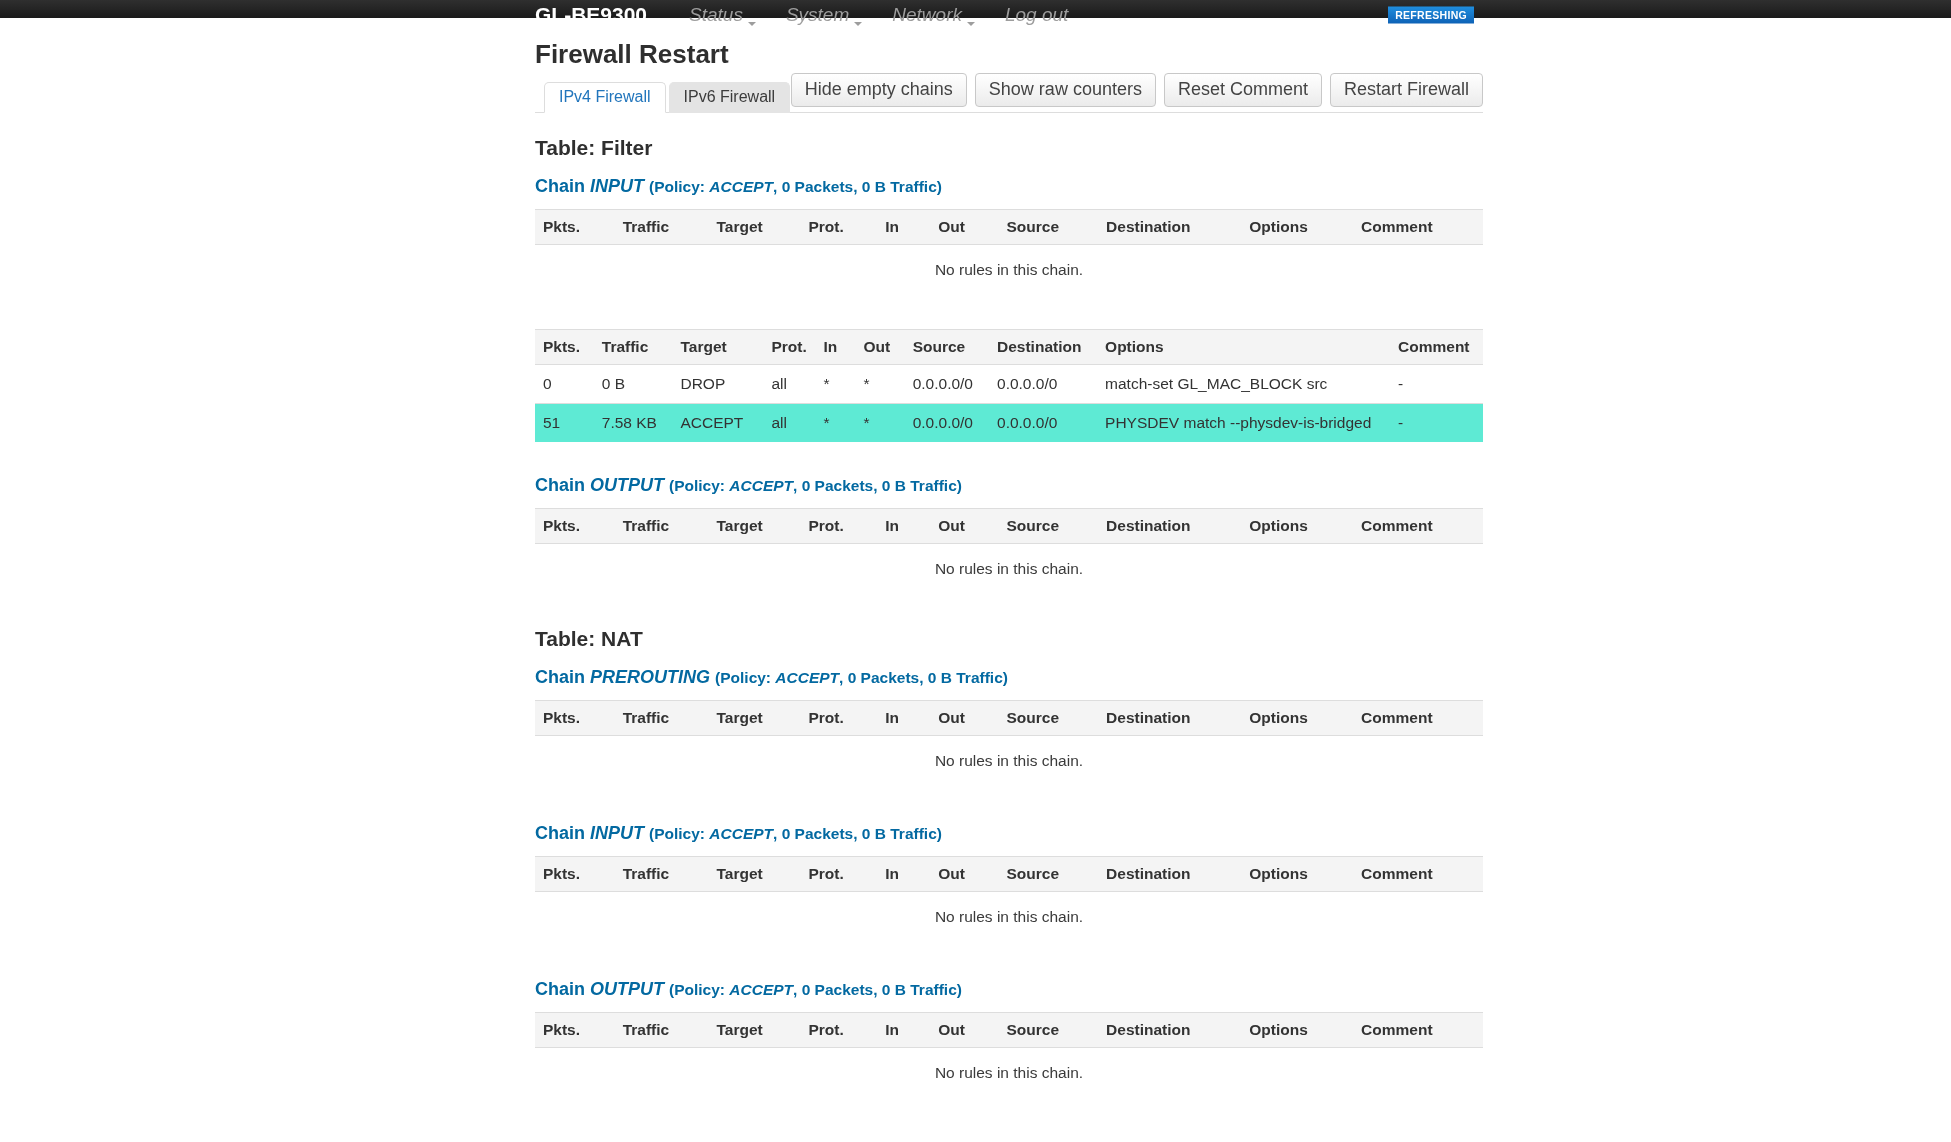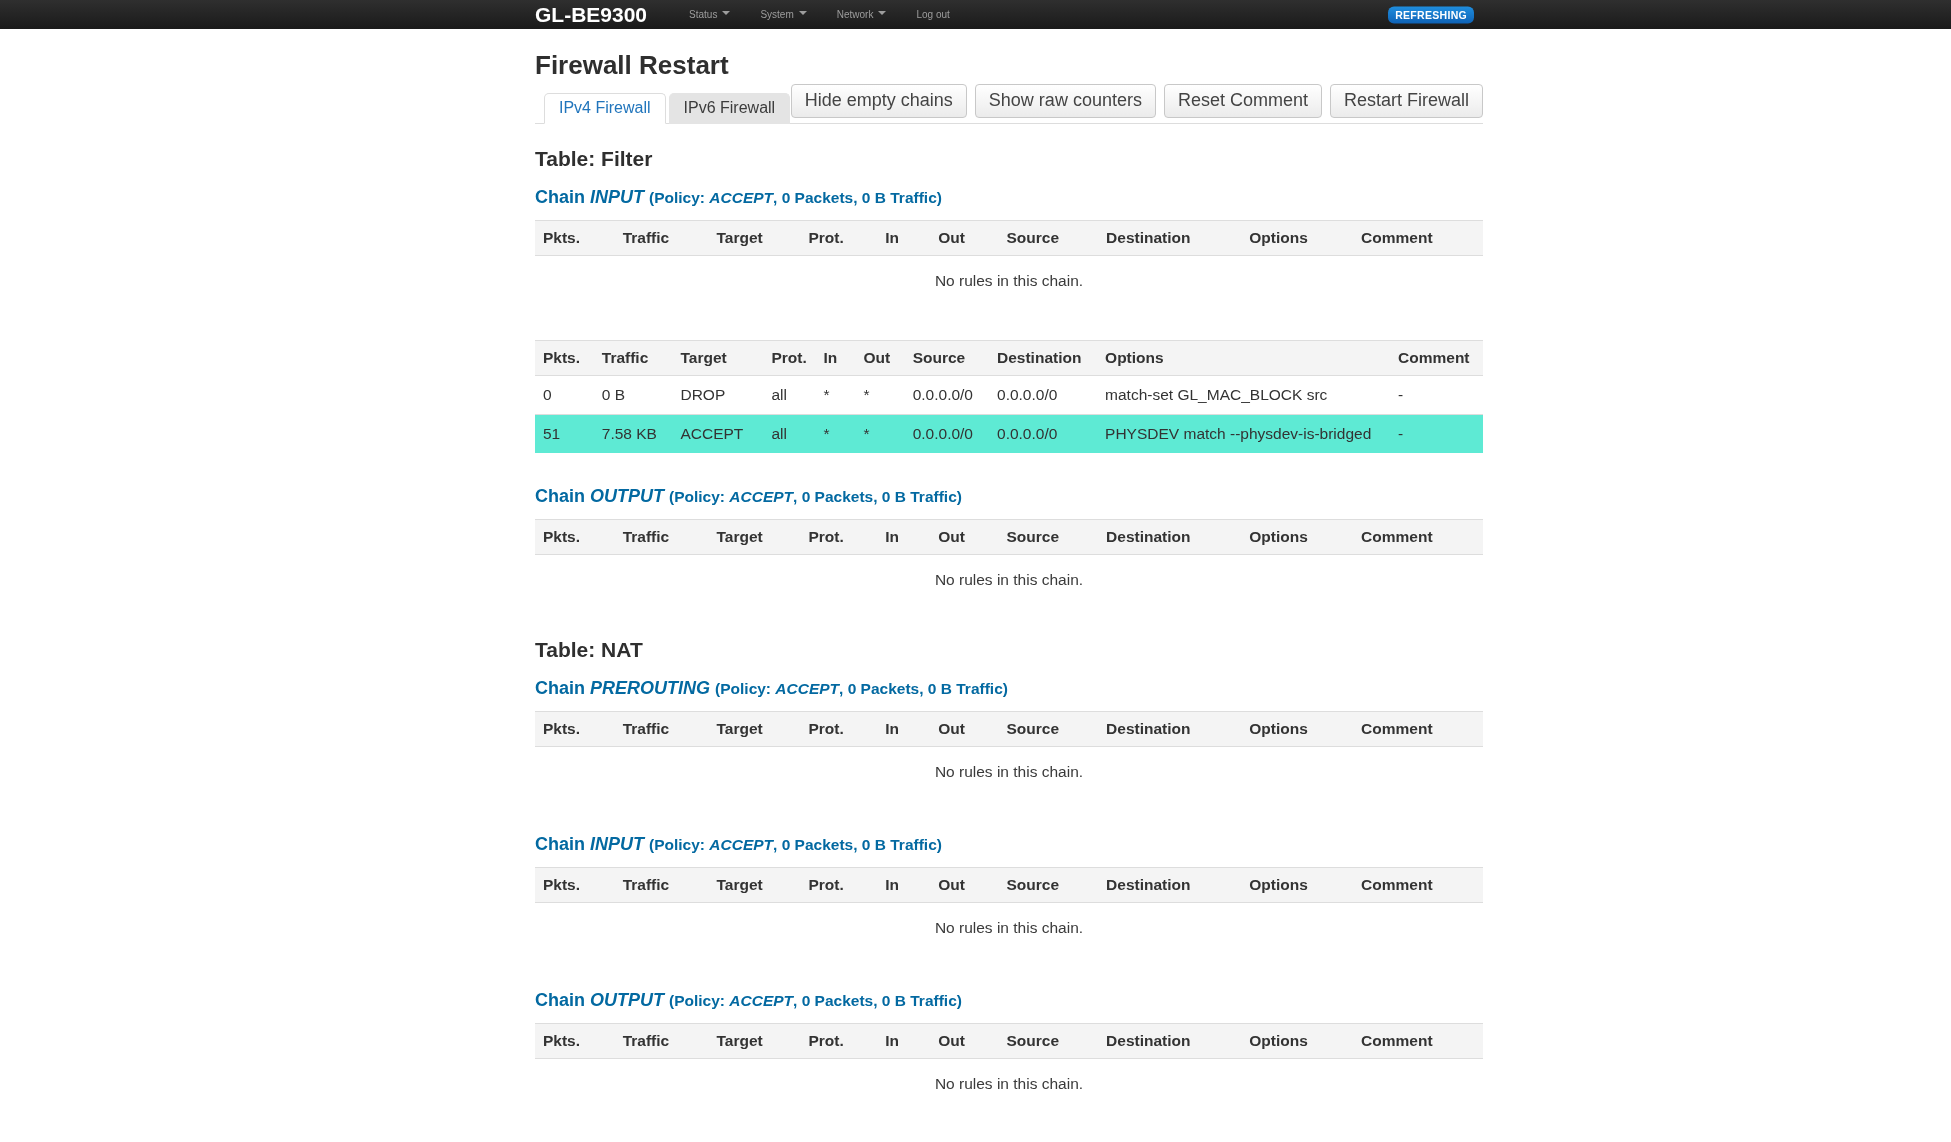--- a/index.html
+++ b/index.html
@@ -3,39 +3,39 @@
 <meta charset="utf-8">
 <style>
   * { box-sizing: border-box; margin: 0; padding: 0; }
   html, body {
     width: 1951px; height: 1142px; overflow: hidden;
     background: #ffffff;
     font-family: "Liberation Sans", sans-serif;
     color: #333;
   }
   
-  .navbar { height: 29px; background: linear-gradient(#2f2f2f, #1a1a1a); }
+  .navbar { height: 18px; background: linear-gradient(#2f2f2f, #1a1a1a); }
   .nav-inner {
     width: 948px; margin-left: 535px; height: 29px;
     display: flex; align-items: center; position: relative;
   }
   .brand { font-size: 21px; font-weight: 700; color: #fff; margin-right: 42px; white-space: nowrap; }
   .nav-item {
-    font-size: 10px; color: #9d9d9d; margin-right: 30px; cursor: pointer;
-    text-decoration: none; white-space: nowrap; display: inline-flex; align-items: flex-start;
+    font-size: 19px; color: #9d9d9d; margin-right: 30px; cursor: pointer;
+    text-decoration: none; white-space: nowrap; display: inline-flex; align-items: flex-end; font-style: italic;
   }
   .caret {
     display: inline-block; width: 0; height: 0; margin-left: 5px; margin-top: 2px;
     border-top: 4px solid #9d9d9d; border-left: 4px solid transparent; border-right: 4px solid transparent;
   }
   .poll-badge {
     position: absolute; right: 9px; top: 50%; transform: translateY(-50%);
     background: linear-gradient(#1f8ede, #0e62b6); color: #fff;
     font-size: 10.5px; font-weight: 700; letter-spacing: .3px;
-    padding: 2px 7px 3px; border-radius: 6px; cursor: pointer;
+    padding: 2px 7px 3px; border-radius: 0; cursor: pointer;
   }
   
   .container { width: 948px; margin-left: 535px; }
   .page-title { margin-top: 21px; font-size: 26px; line-height: 31px; font-weight: 700; color: #2f2f2f; }
   
   .tabrow { position: relative; margin-top: 3px; height: 40px; border-bottom: 1px solid #ddd; }
   .tabs { position: absolute; left: 0; bottom: -1px; display: flex; padding-left: 9px; }
   .tab {
     display: block; padding: 5px 14px 6px; font-size: 16px; line-height: 18px;
     border-radius: 5px 5px 0 0; margin-right: 3px; cursor: pointer; text-decoration: none;

